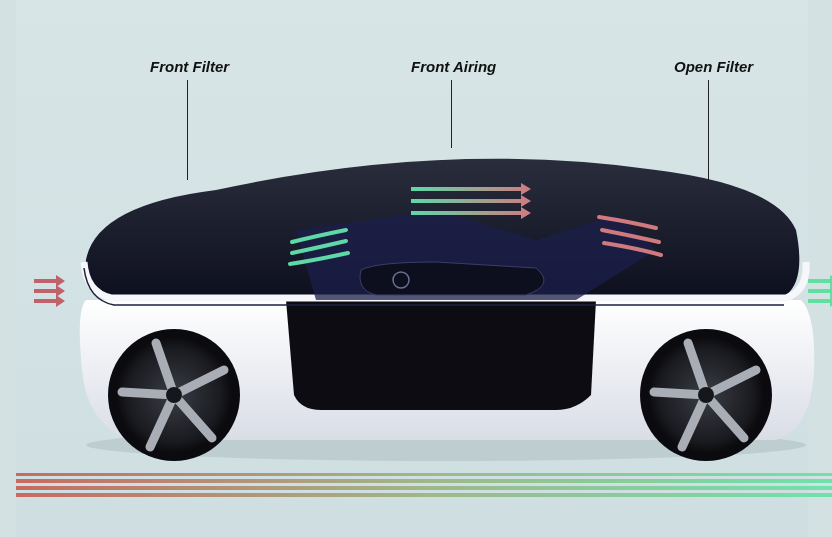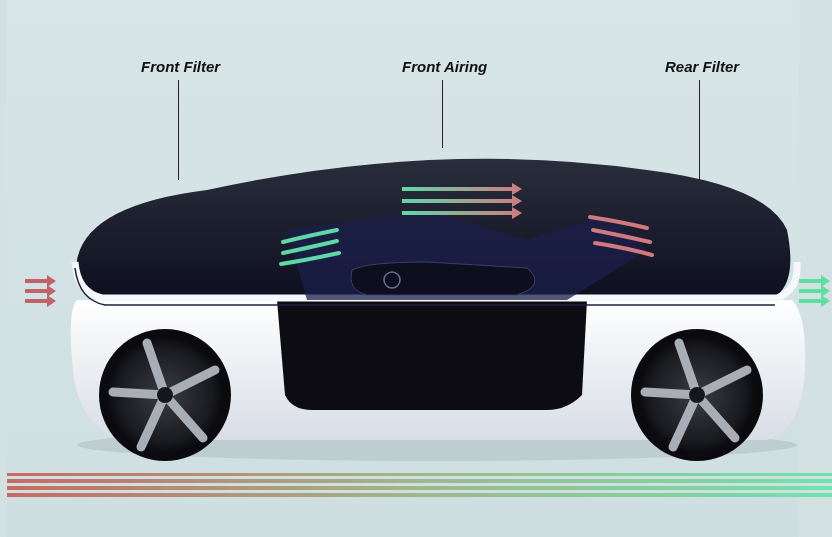--- a/index.html
+++ b/index.html
@@ -1,17 +1,17 @@
 <!DOCTYPE html>
 <html><head>
 <meta charset="utf-8">
 <style>
   html,body{margin:0;padding:0;}
   body{width:832px;height:537px;overflow:hidden;background:#d3e1e3;font-family:"Liberation Sans",sans-serif;position:relative;}
-  .stage{position:absolute;left:7px;top:0;width:792px;height:537px;background:linear-gradient(180deg,#d8e5e7 0%,#d2e1e3 60%,#cfdfe1 100%);}
+  .stage{position:absolute;left:16px;top:0;width:792px;height:537px;background:linear-gradient(180deg,#d8e5e7 0%,#d2e1e3 60%,#cfdfe1 100%);}
   .label{position:absolute;font-weight:bold;font-style:italic;font-size:15px;color:#111;white-space:nowrap;}
   .leader{position:absolute;width:1px;background:#222;}
   svg{position:absolute;left:0;top:0;}
 </style>
 </head>
 <body>
 
 <div class="stage">
 
   <svg width="832" height="537" viewBox="0 0 832 537">
@@ -117,15 +117,15 @@
       <rect x="0" y="493" width="832" height="4" fill="url(#stripe)"></rect>
     </g>
   </svg>
 
   <div class="label" style="left:134px;top:58px;">Front Filter</div>
   <div class="leader" style="left:171px;top:80px;height:100px;"></div>
 
   <div class="label" style="left:395px;top:58px;">Front Airing</div>
   <div class="leader" style="left:435px;top:80px;height:68px;"></div>
 
-  <div class="label" style="left:658px;top:58px;">Rear Filter</div>
+  <div class="label" style="left:658px;top:58px;">Open Filter</div>
   <div class="leader" style="left:692px;top:80px;height:100px;"></div>
 </div>
 
 </body></html>

